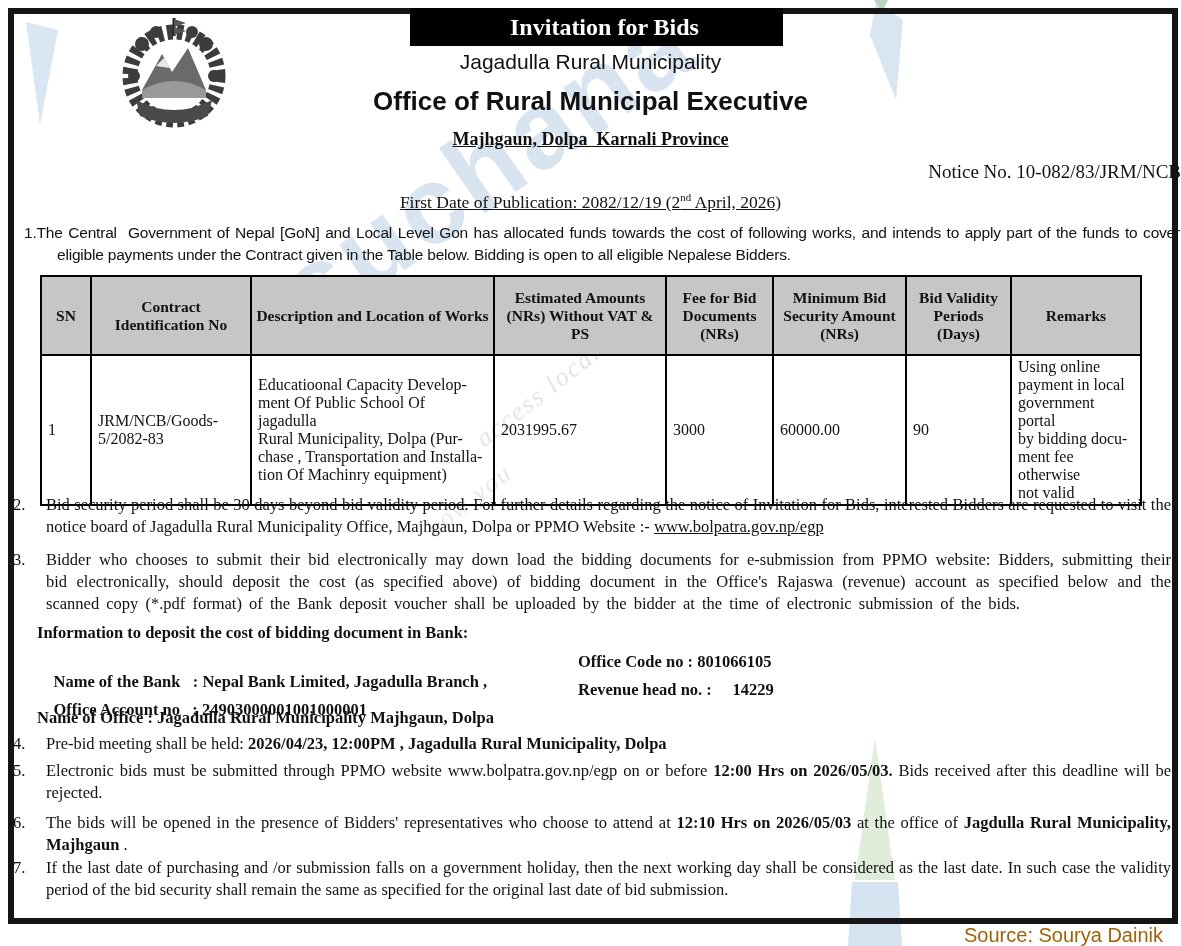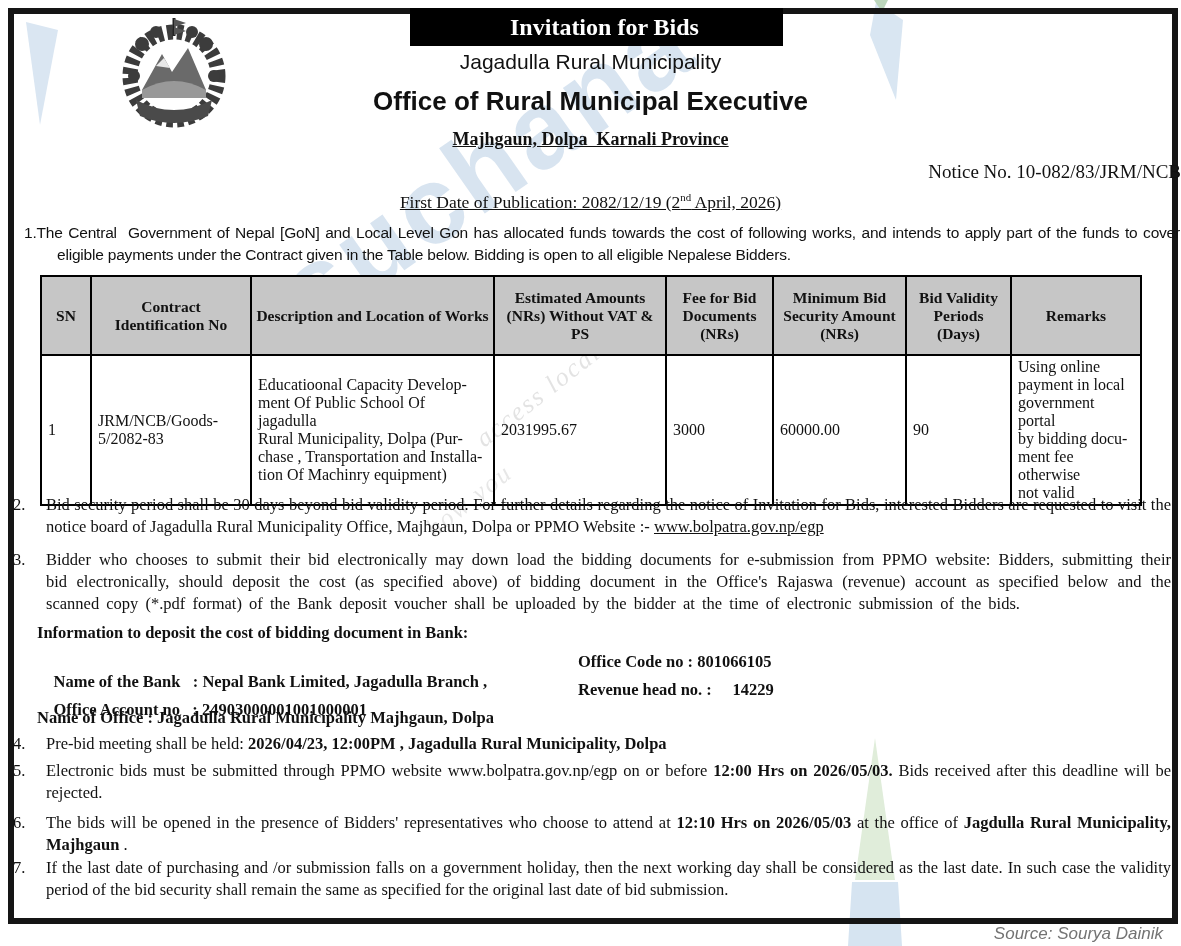--- a/index.html
+++ b/index.html
@@ -43,22 +43,22 @@
       text-align:center;vertical-align:middle;height:73px;padding:2px 4px;font-family:"Liberation Serif",serif;}
   table.bids td{border:2px solid #000;font-size:16px;vertical-align:middle;
       height:134px;padding:2px 6px;}
   .preline{white-space:pre-line;}
   td.cell-top{vertical-align:top;padding-top:38px;}
   
   .bankline{position:absolute;left:37px;width:1120px;font-weight:bold;font-size:16.5px;white-space:pre-wrap;}
   .bank-right{position:absolute;left:541px;top:0;white-space:pre-wrap;}
   
   .chief{position:absolute;right:26px;top:893px;font-weight:bold;font-style:italic;font-size:20px;}
-  .source{position:absolute;right:18px;top:924px;font-style:italic;font-size:17px;
-          font-family:"Liberation Sans",sans-serif;color:#737373;}
+  .source{position:absolute;right:18px;top:924px;font-size:20px;
+          font-family:"Liberation Sans",sans-serif;color:#a16207;}
 </style>
 </head>
 <body>
 
 <div class="page">
 
   <div class="wm wm-text-big">suchana</div>
   <div class="wm wm-text-small1">access local</div>
   <div class="wm wm-text-small2">how you</div>
   <svg class="wm" style="left:18px;top:20px;" width="60" height="110">

